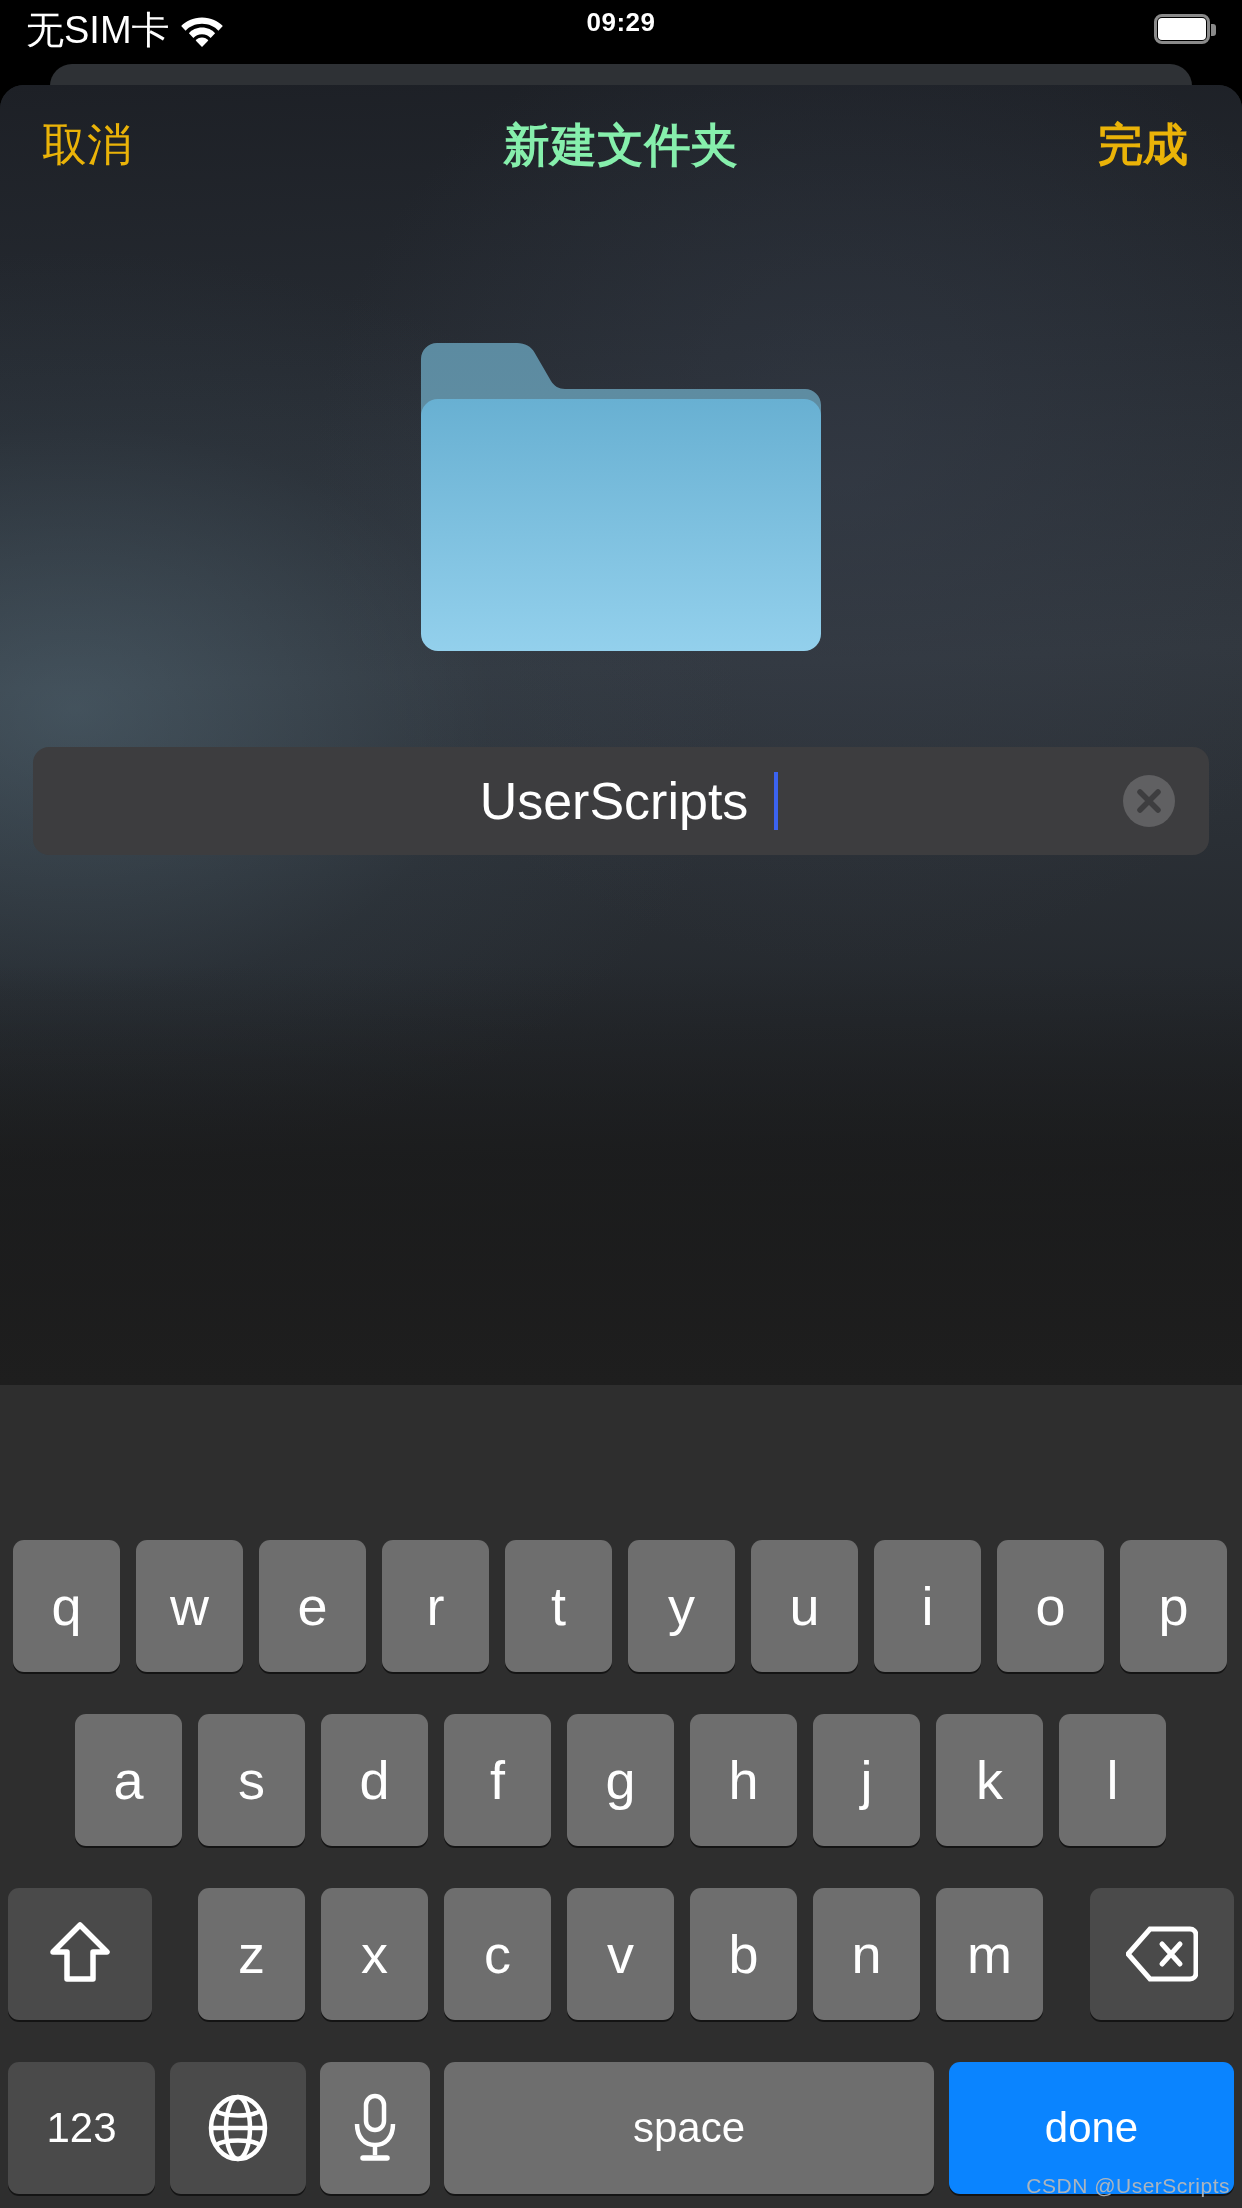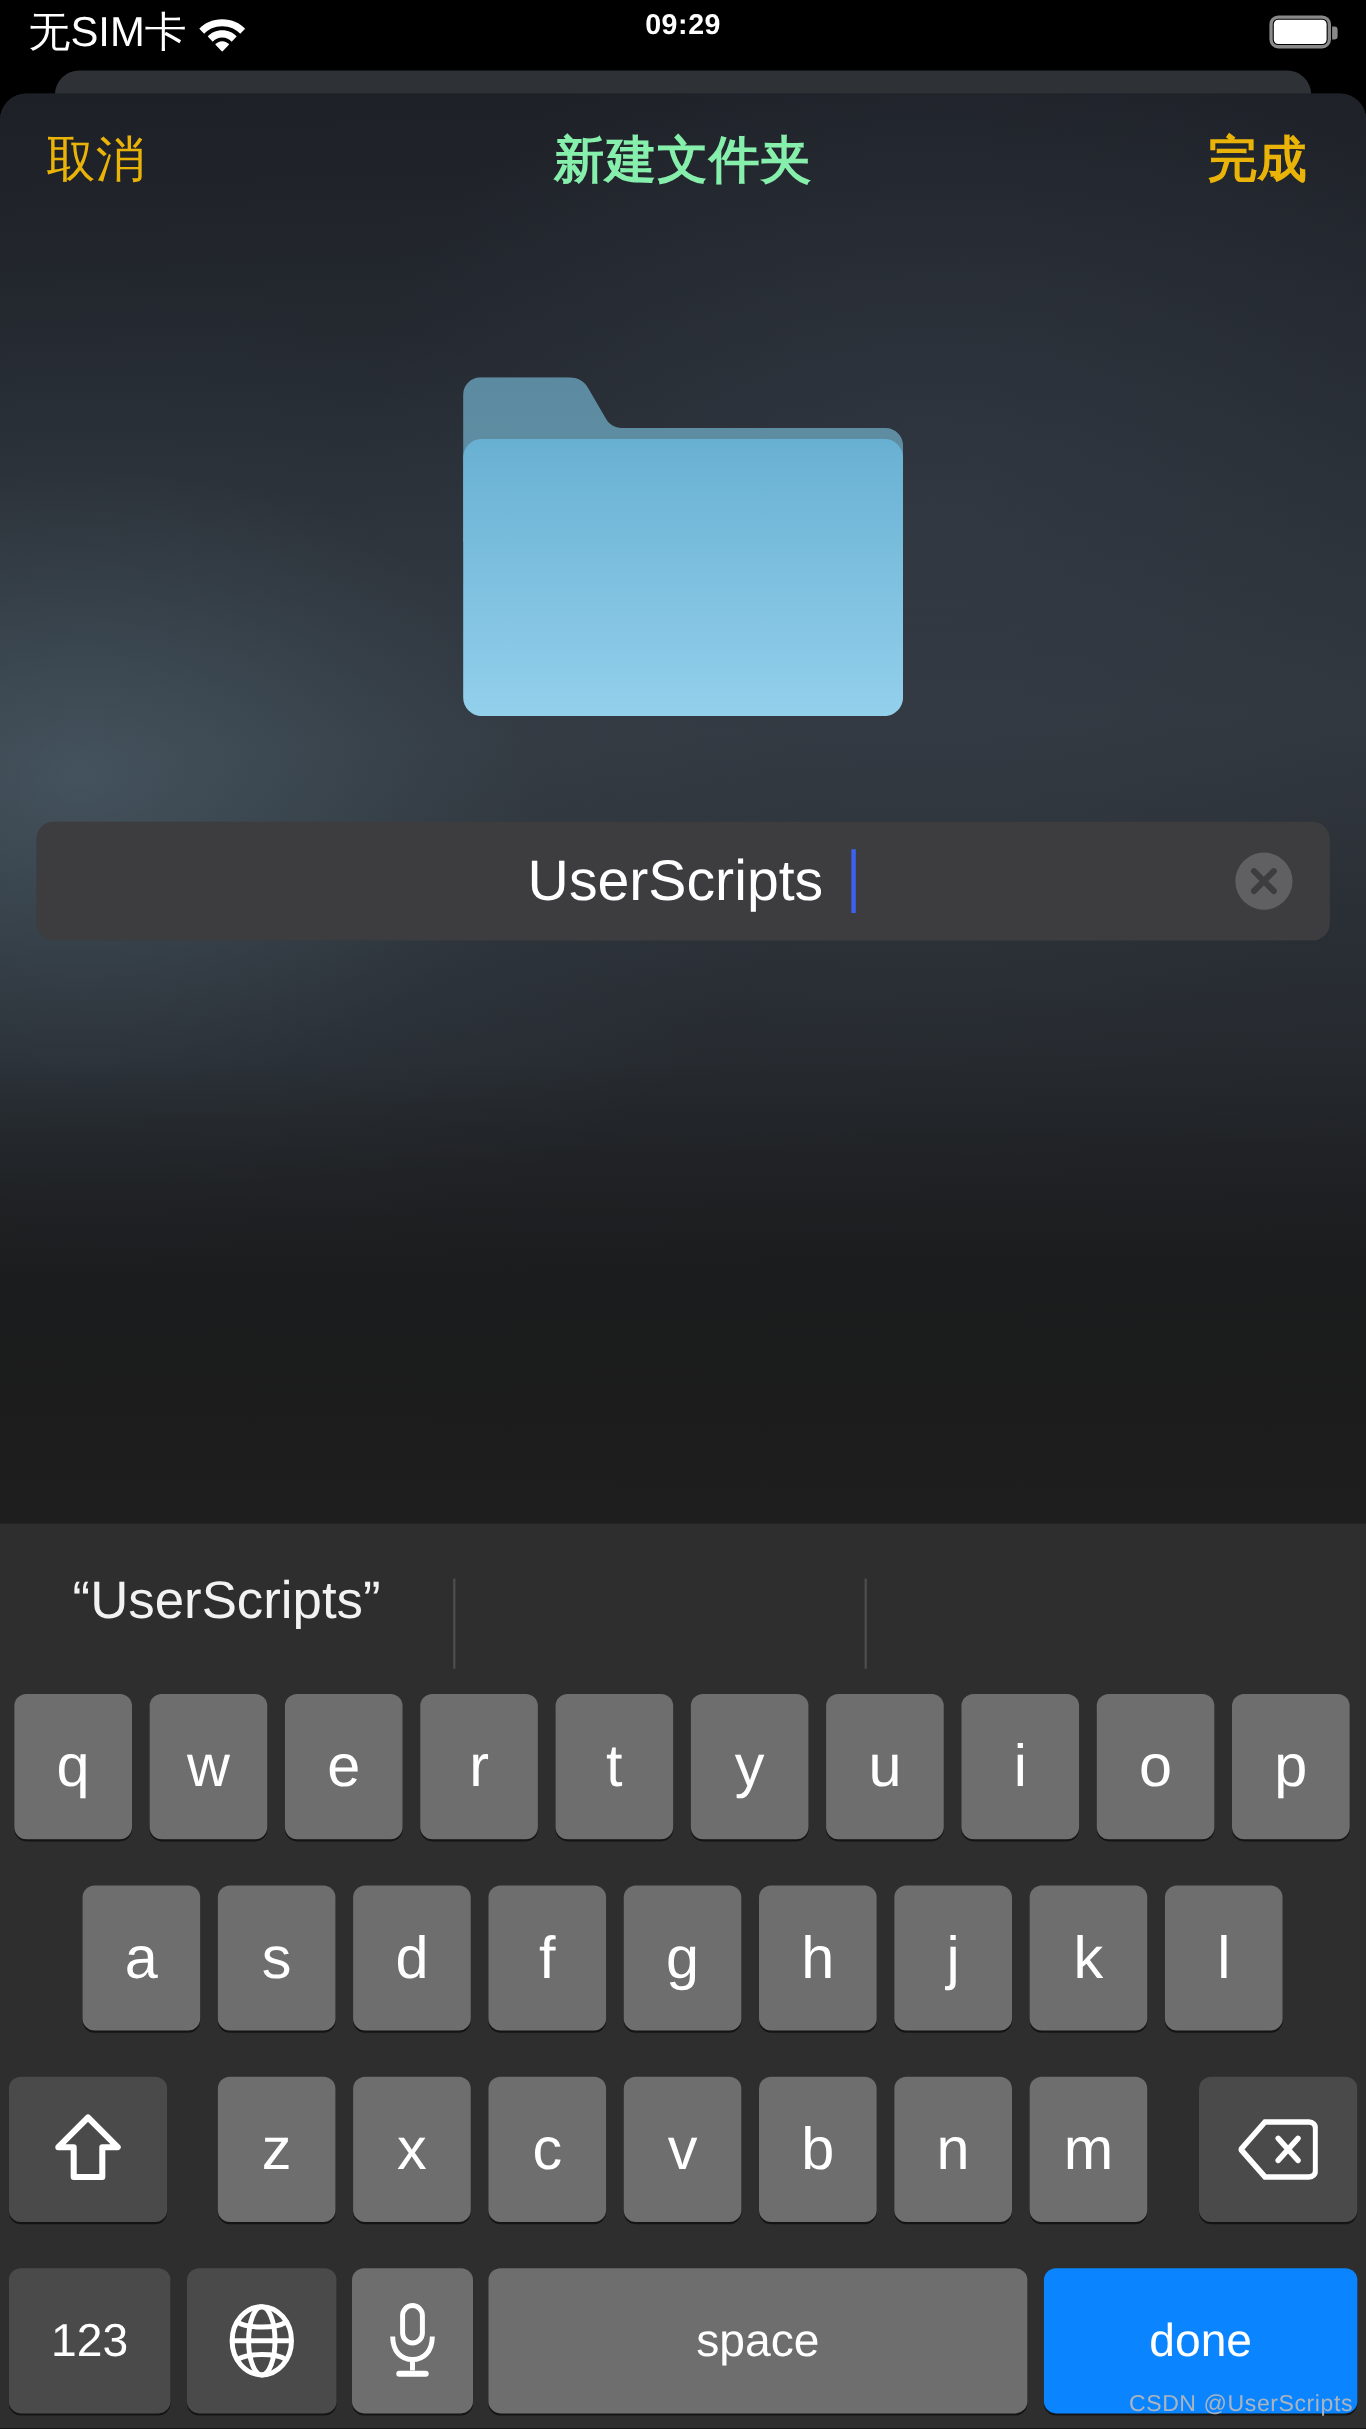--- a/index.html
+++ b/index.html
@@ -350,27 +350,20 @@
       </div>
       <div id="clear-btn">
         <svg viewBox="0 0 52 52">
           <path d="M17 17 L35 35 M35 17 L17 35" stroke="#3d3d3f" stroke-width="5.5" stroke-linecap="round"></path>
         </svg>
       </div>
     </div>
   </div>
 
   <div id="keyboard">
-    <div id="suggestion-bar">
-      <div class="sugg-slot" id="sugg-0">“UserScripts”</div>
-      <div class="sugg-slot" id="sugg-1"></div>
-      <div class="sugg-slot" id="sugg-2"></div>
-      <div class="sugg-divider" id="div-0"></div>
-      <div class="sugg-divider" id="div-1"></div>
-    </div>
 
     <div class="key-row" id="row-0">
         <div class="key" style="left: 13px; width: 107px;">
           <span class="klabel">q</span>
         </div>
         <div class="key" style="left: 136px; width: 107px;">
           <span class="klabel">w</span>
         </div>
         <div class="key" style="left: 259px; width: 107px;">
           <span class="klabel">e</span>

